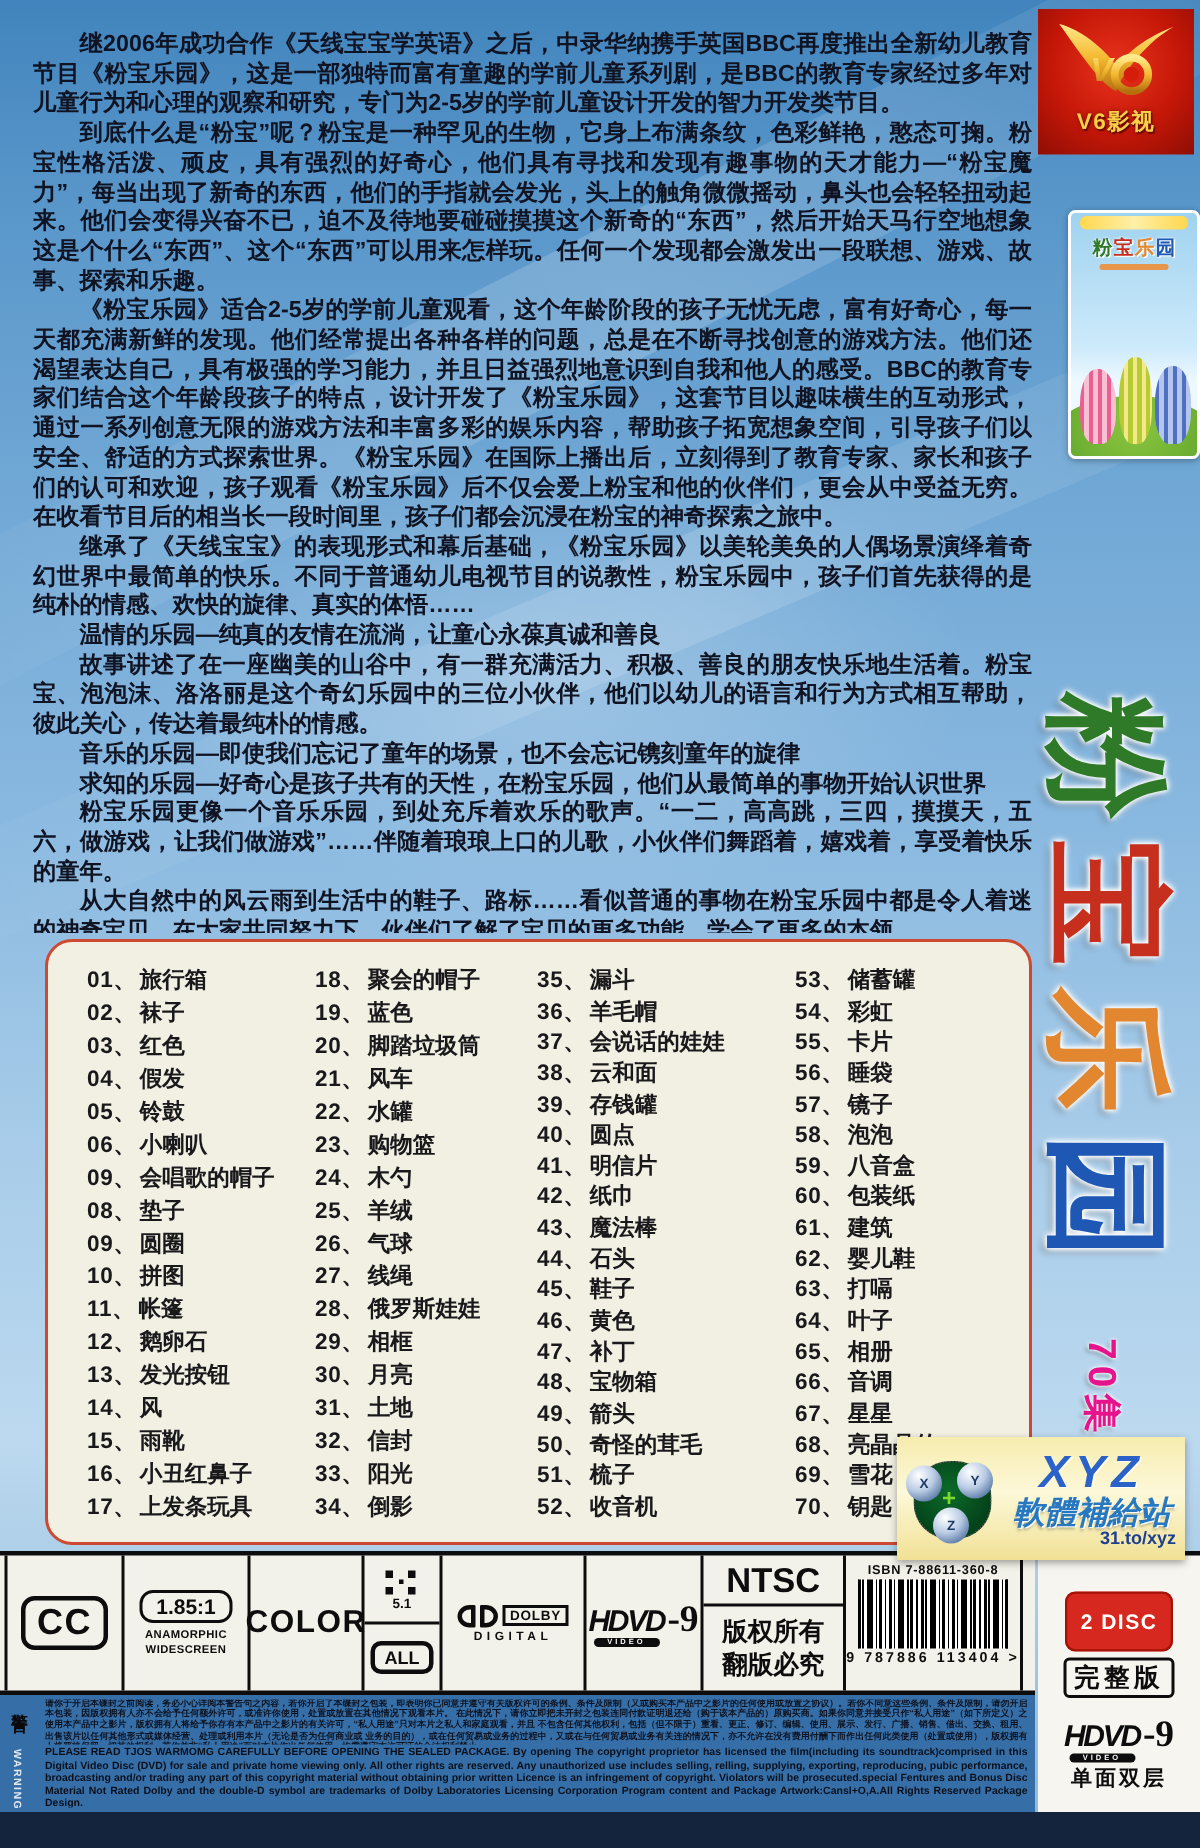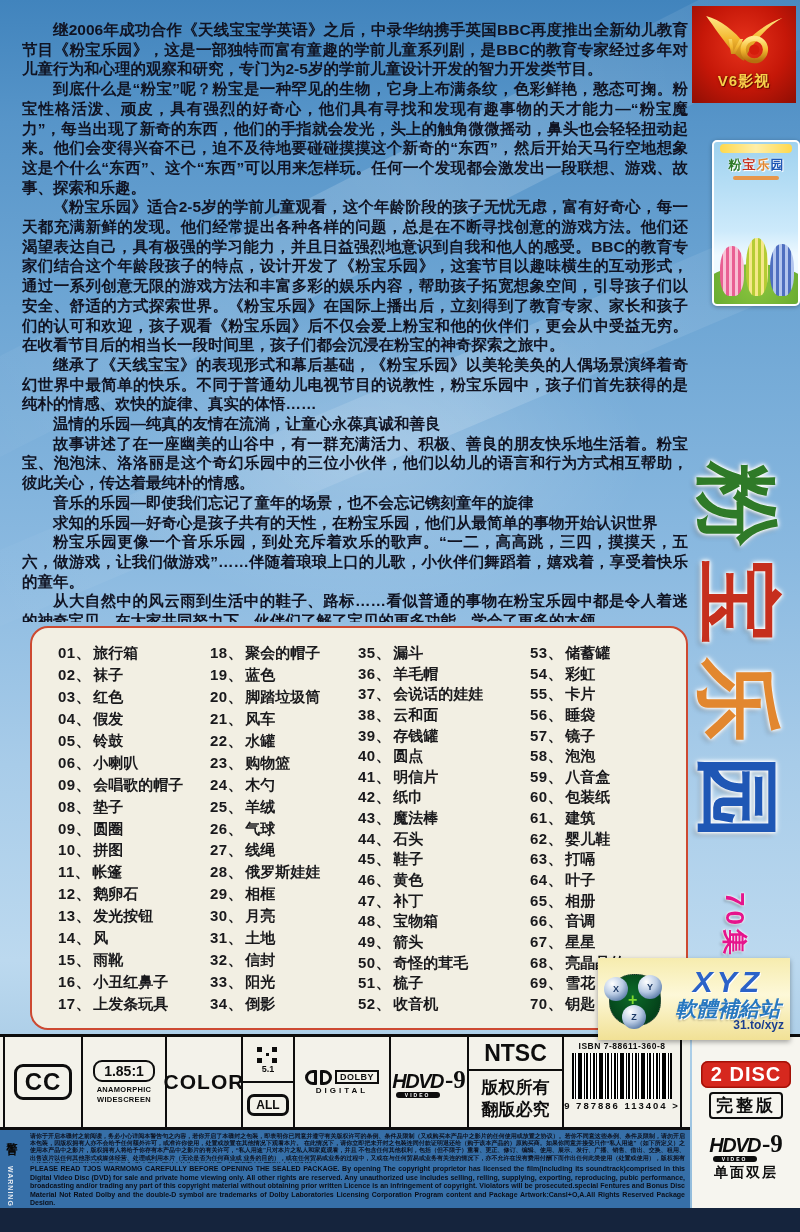--- a/index.html
+++ b/index.html
@@ -121,22 +121,22 @@
   .bc-isbn{font-size:8.5px;font-weight:700;letter-spacing:.5px;}
   .bc-bars{width:100px;height:46px;margin-top:2px;background-color:#fff;
     background-image:repeating-linear-gradient(90deg,#000 0 1px,transparent 1px 3px),
                      repeating-linear-gradient(90deg,#000 0 2px,transparent 2px 7px);}
   .bc-digits{font-size:9.5px;font-weight:700;letter-spacing:2px;margin-top:1px;}
   .bar-fill{flex:1;}
 
   
   .rc{position:absolute;left:692px;top:1034px;width:108px;height:174px;background:#f6f5ef;z-index:4;
     border-top:3px solid #0d0d0d;box-sizing:border-box;display:flex;flex-direction:column;align-items:center;color:#0d0d0d;}
-  .disc-badge{margin-top:24px;background:#d6281e;color:#fff;font-weight:900;font-size:20px;
-    padding:2px 10px;border-radius:7px;letter-spacing:1px;box-shadow:inset 0 0 0 1.5px #a31107;}
+  .disc-badge{margin-top:24px;background:#d6281e;color:#fff;font-weight:900;font-size:14px;
+    padding:12px 10px;border-radius:7px;letter-spacing:1px;box-shadow:inset 0 0 0 1.5px #a31107;}
   .edition-label{margin-top:4px;border:2px solid #0d0d0d;border-radius:4px;padding:0 5px;
     font-size:17px;font-weight:700;letter-spacing:3px;}
   .rc-hdvd{margin-top:12px;display:flex;flex-direction:column;align-items:center;}
   .layers{margin-top:2px;font-size:14px;font-weight:900;letter-spacing:2px;}
 
   
   .fine{position:absolute;left:0;top:1130px;width:690px;height:80px;background:#366fa8;z-index:3;
     box-sizing:border-box;padding:3px 5px 0 30px;overflow:hidden;}
   .warn-cn{position:absolute;left:4px;top:3px;writing-mode:vertical-rl;text-orientation:upright;
     font-size:11px;font-weight:900;color:#0a0a0a;letter-spacing:2px;}

